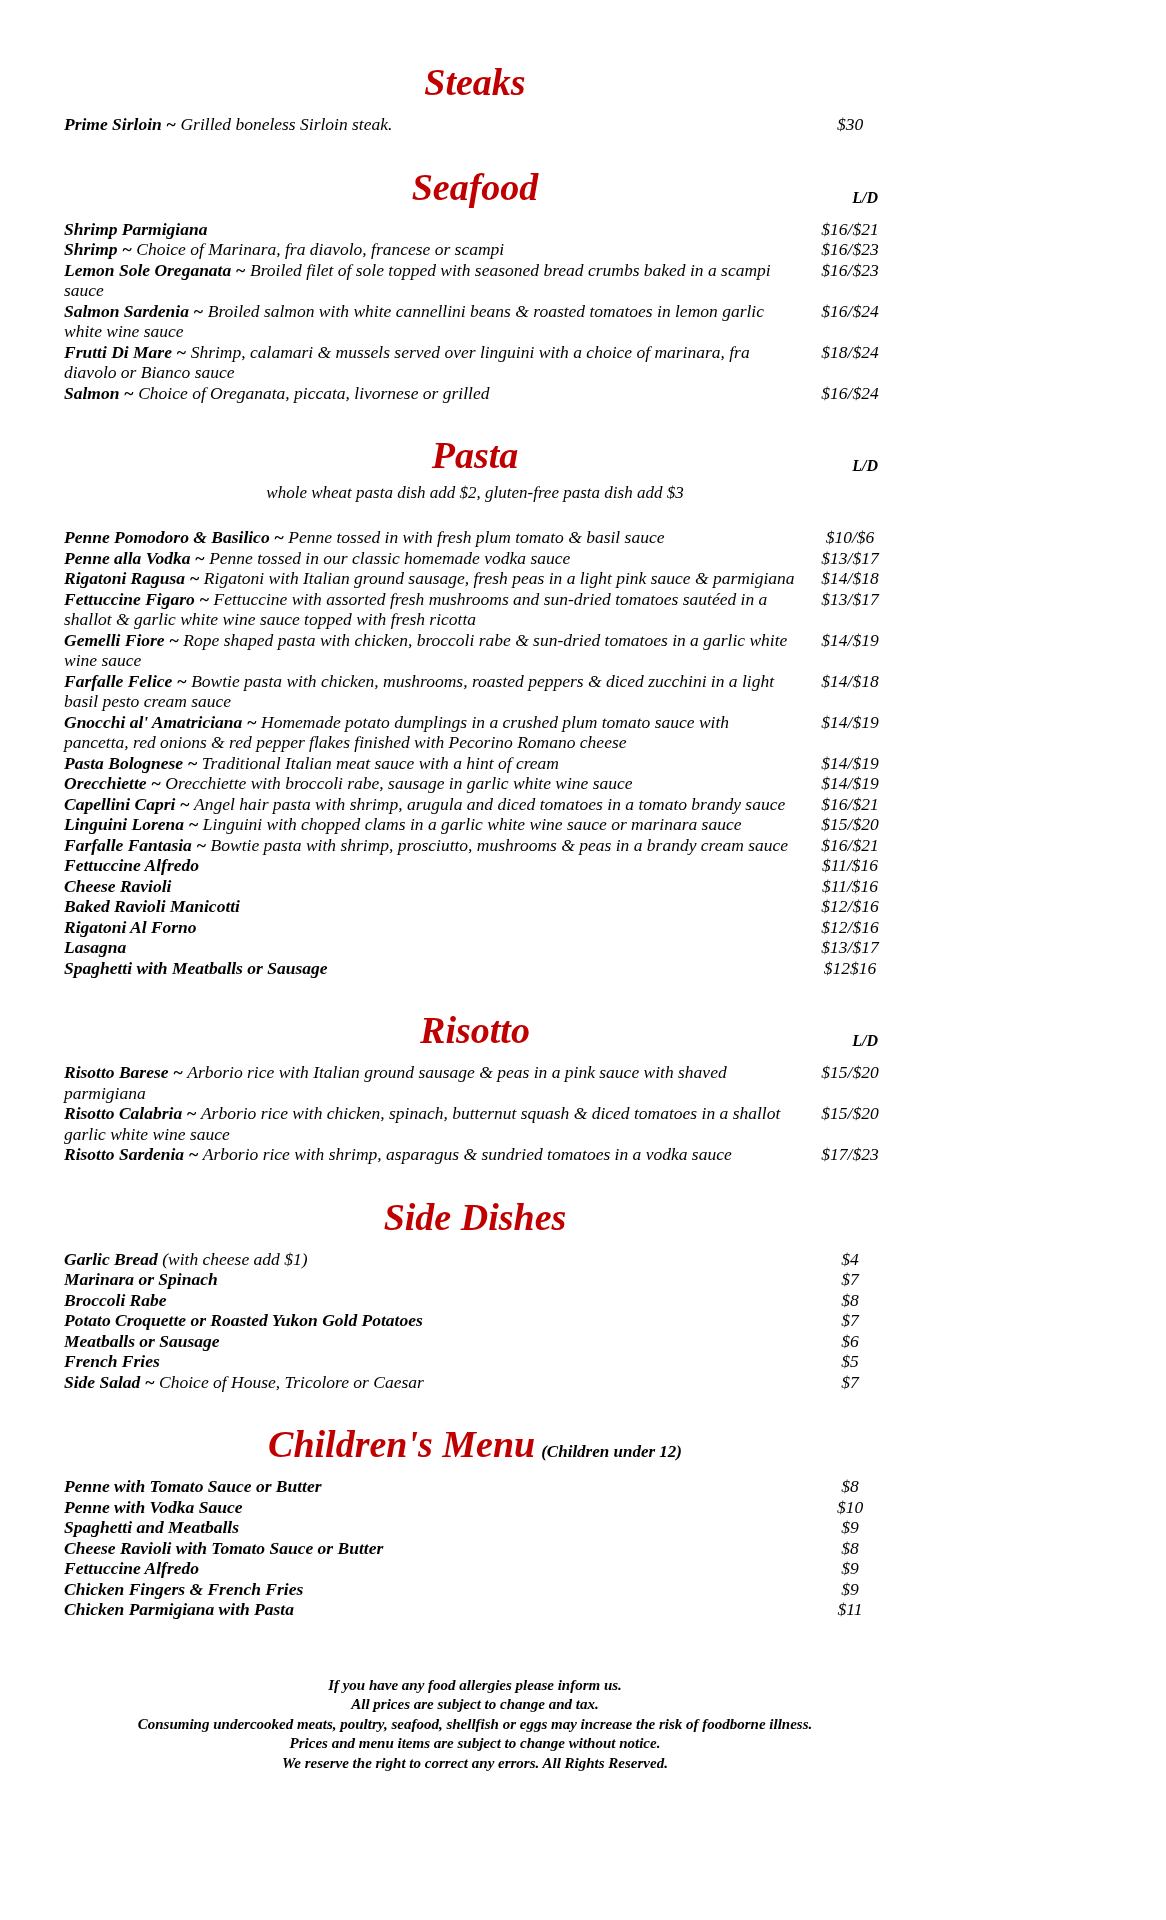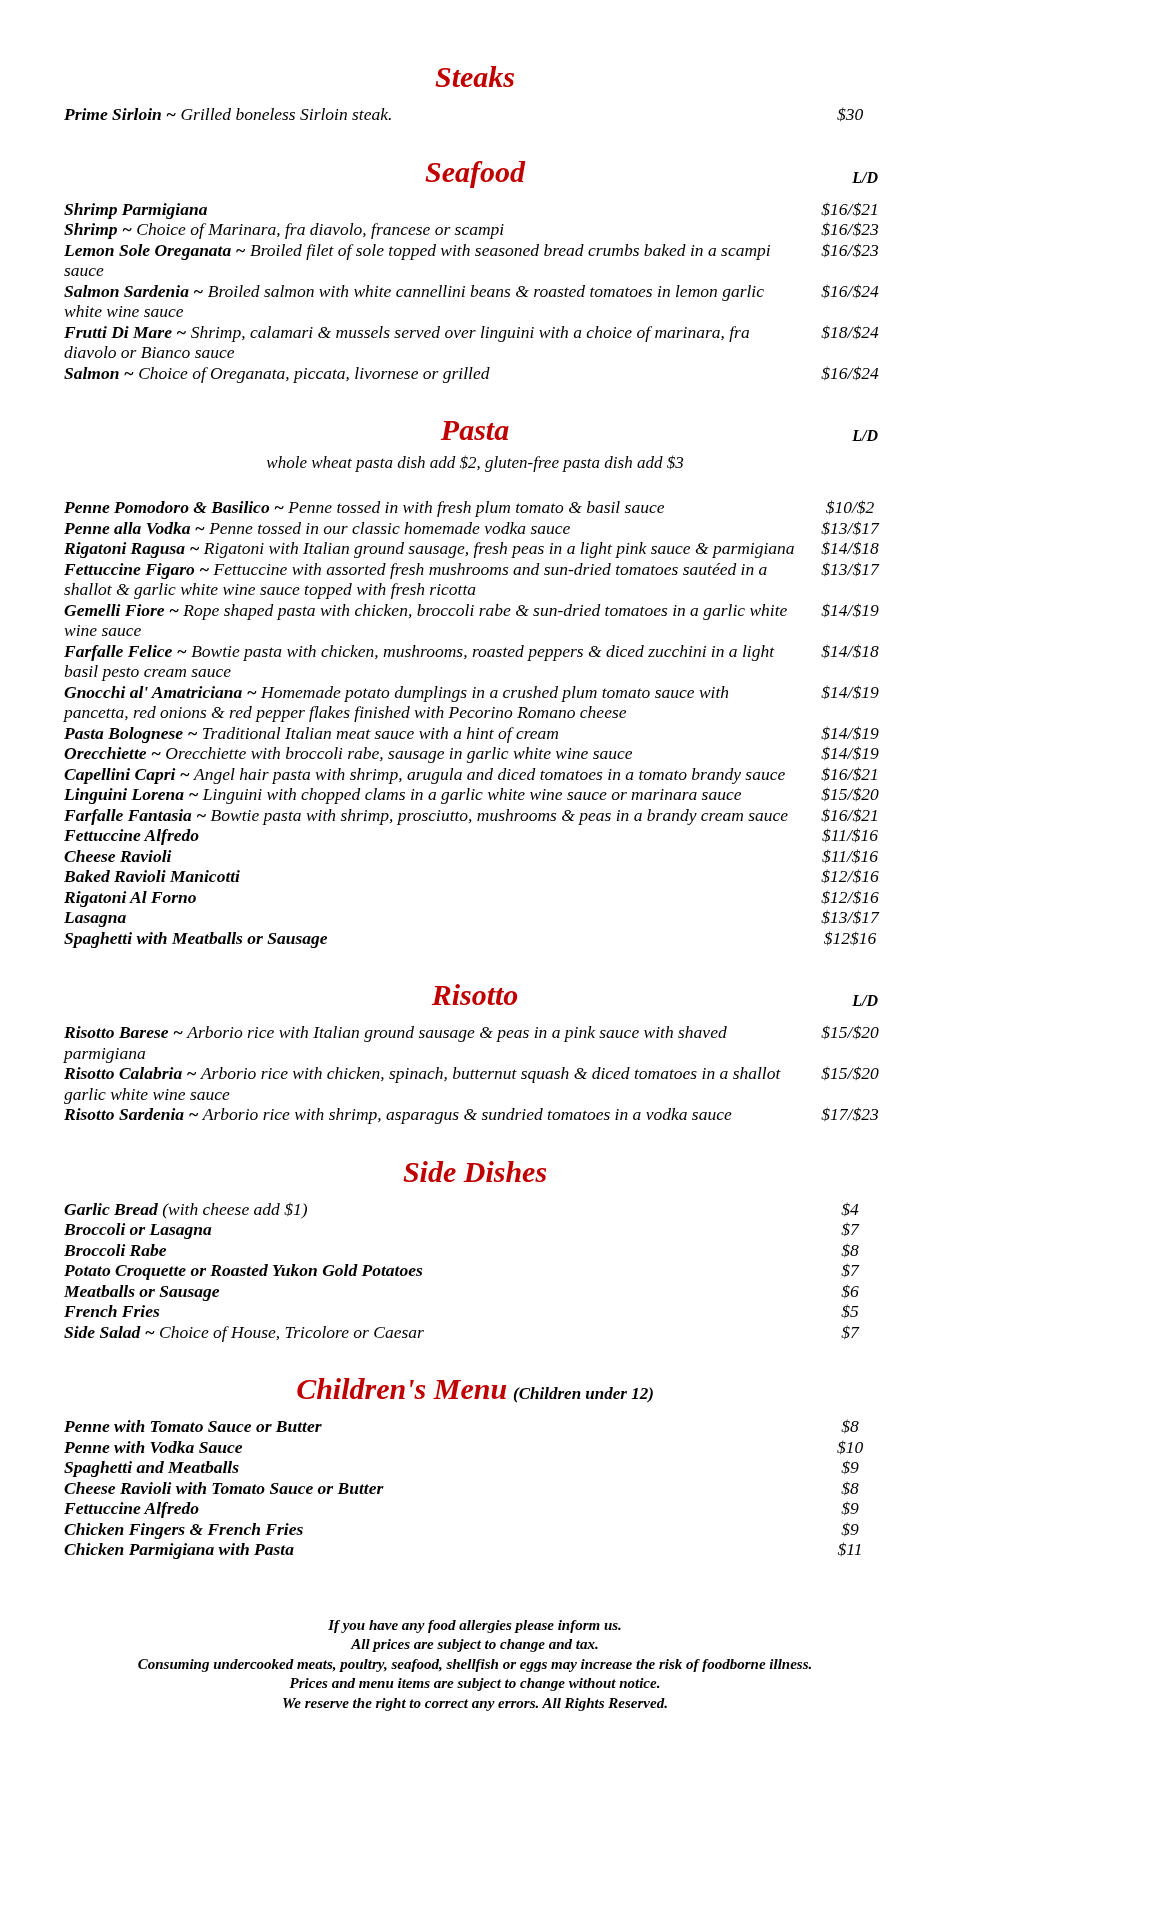--- a/index.html
+++ b/index.html
@@ -20,21 +20,21 @@
   }
   .section { margin-top: 30px; }
   .section:first-child { margin-top: 0; }
   .section-header {
     position: relative;
     text-align: center;
     margin-bottom: 10px;
   }
   .section-title {
     display: inline;
-    font-size: 30px;
+    font-size: 38px;
     font-weight: bold;
     color: #C00000;
   }
   .title-suffix {
     font-size: 17px;
     font-weight: bold;
     color: #000000;
     margin-left: 6px;
   }
   .ld {
@@ -113,21 +113,21 @@
           <div class="item-price">$16/$24</div>
         </div>
       </div>
     </div>
     <div class="section">
       <div class="section-header"><h2 class="section-title" style="margin: 0px; display: inline;">Pasta</h2><span class="ld">L/D</span></div>
       <div class="section-subtitle">whole wheat pasta dish add $2, gluten-free pasta dish add $3</div>
       <div class="items">
         <div class="item">
           <div class="item-text"><span class="item-name">Penne Pomodoro &amp; Basilico</span><span class="item-sep"> ~ </span><span class="item-desc">Penne tossed in with fresh plum tomato &amp; basil sauce</span></div>
-          <div class="item-price">$10/$2</div>
+          <div class="item-price">$10/$6</div>
         </div>
         <div class="item">
           <div class="item-text"><span class="item-name">Penne alla Vodka</span><span class="item-sep"> ~ </span><span class="item-desc">Penne tossed in our classic homemade vodka sauce</span></div>
           <div class="item-price">$13/$17</div>
         </div>
         <div class="item">
           <div class="item-text"><span class="item-name">Rigatoni Ragusa</span><span class="item-sep"> ~ </span><span class="item-desc">Rigatoni with Italian ground sausage, fresh peas in a light pink sauce &amp; parmigiana</span></div>
           <div class="item-price">$14/$18</div>
         </div>
         <div class="item">
@@ -210,21 +210,21 @@
       </div>
     </div>
     <div class="section">
       <div class="section-header"><h2 class="section-title" style="margin: 0px; display: inline;">Side Dishes</h2></div>
       <div class="items">
         <div class="item">
           <div class="item-text"><span class="item-name">Garlic Bread</span><span class="item-sep"> </span><span class="item-desc">(with cheese add $1)</span></div>
           <div class="item-price">$4</div>
         </div>
         <div class="item">
-          <div class="item-text"><span class="item-name">Broccoli or Lasagna</span></div>
+          <div class="item-text"><span class="item-name">Marinara or Spinach</span></div>
           <div class="item-price">$7</div>
         </div>
         <div class="item">
           <div class="item-text"><span class="item-name">Broccoli Rabe</span></div>
           <div class="item-price">$8</div>
         </div>
         <div class="item">
           <div class="item-text"><span class="item-name">Potato Croquette or Roasted Yukon Gold Potatoes</span></div>
           <div class="item-price">$7</div>
         </div>

